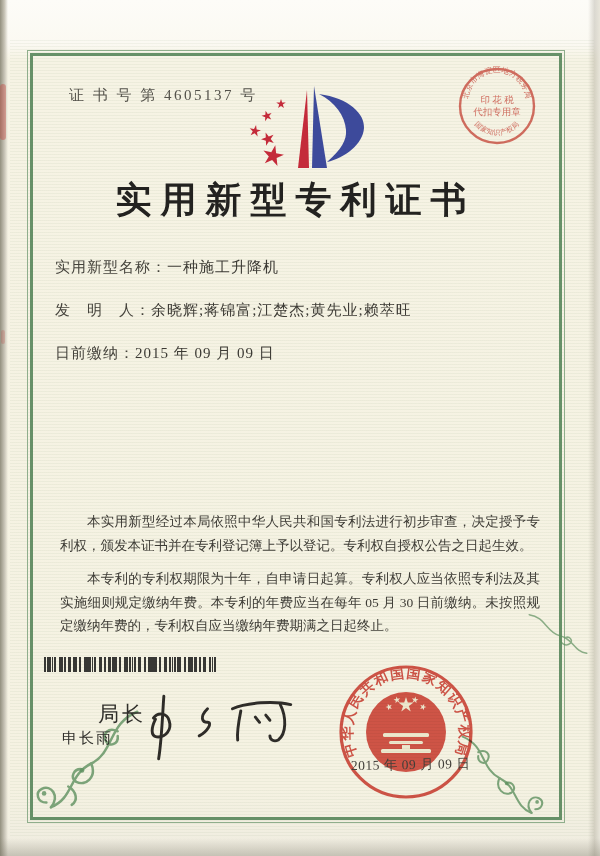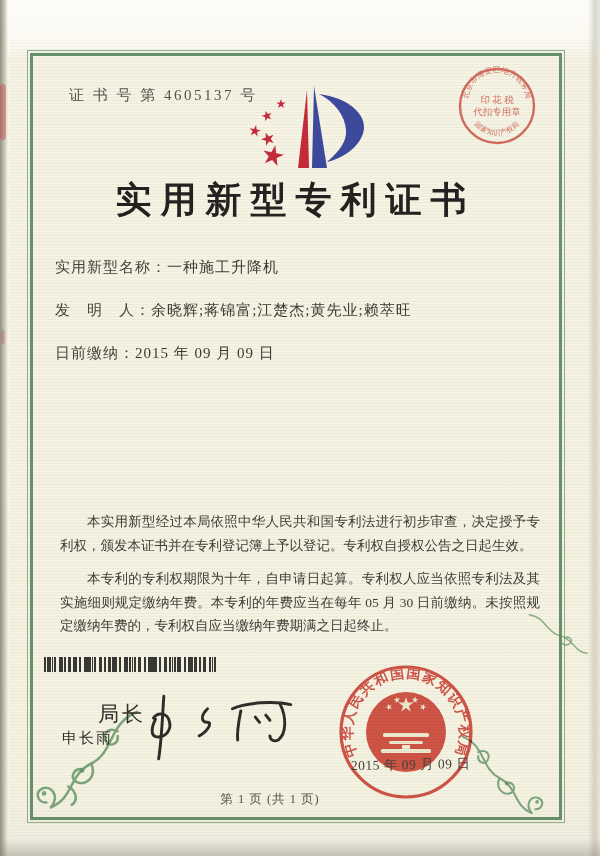--- a/index.html
+++ b/index.html
@@ -191,21 +191,20 @@
         <textPath href="#taxtop" startOffset="50%" text-anchor="middle">北京市海淀区地方税务局</textPath>
       </text>
       <text font-size="7" letter-spacing=".3">
         <textPath href="#taxbot" startOffset="50%" text-anchor="middle">国家知识产权局</textPath>
       </text>
       <text x="55" y="52" font-size="9.5" text-anchor="middle">印 花 税</text>
       <text x="55" y="64" font-size="9.5" text-anchor="middle">代扣专用章</text>
     </g>
   </svg>
 
-  <div class="footer">第 1 页 (共 1 页)</div>
 
   <div class="scan-left"></div>
   <div class="scan-right"></div>
   <div class="scan-bottom"></div>
   <div class="smudge1"></div>
   <div class="smudge2"></div>
 
 </div>
 
 </body></html>

